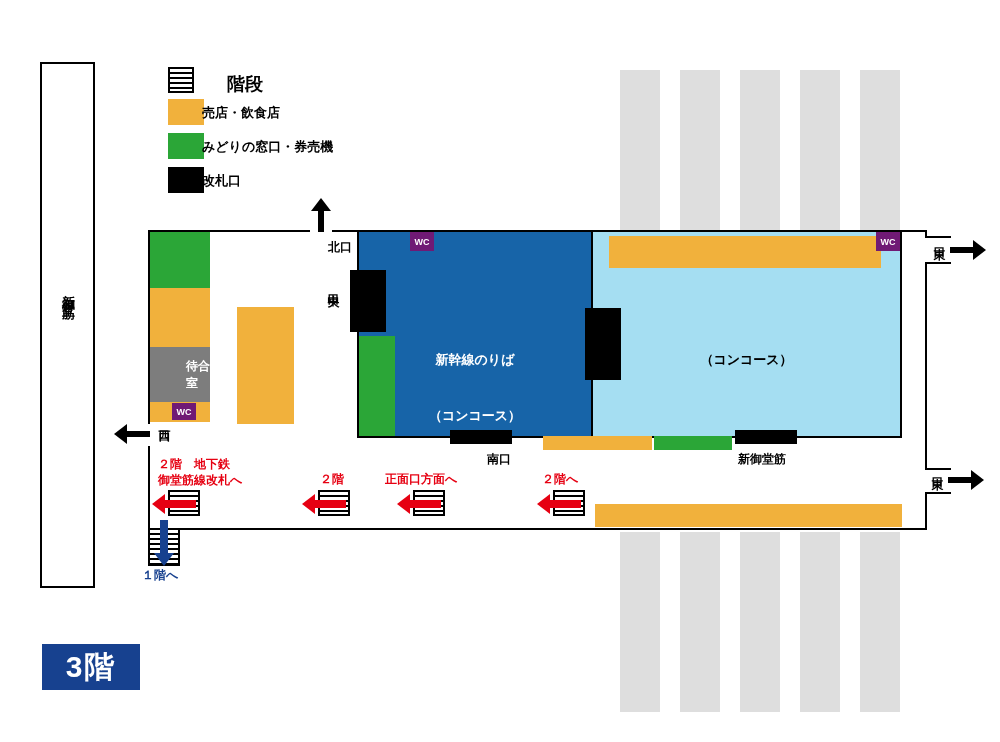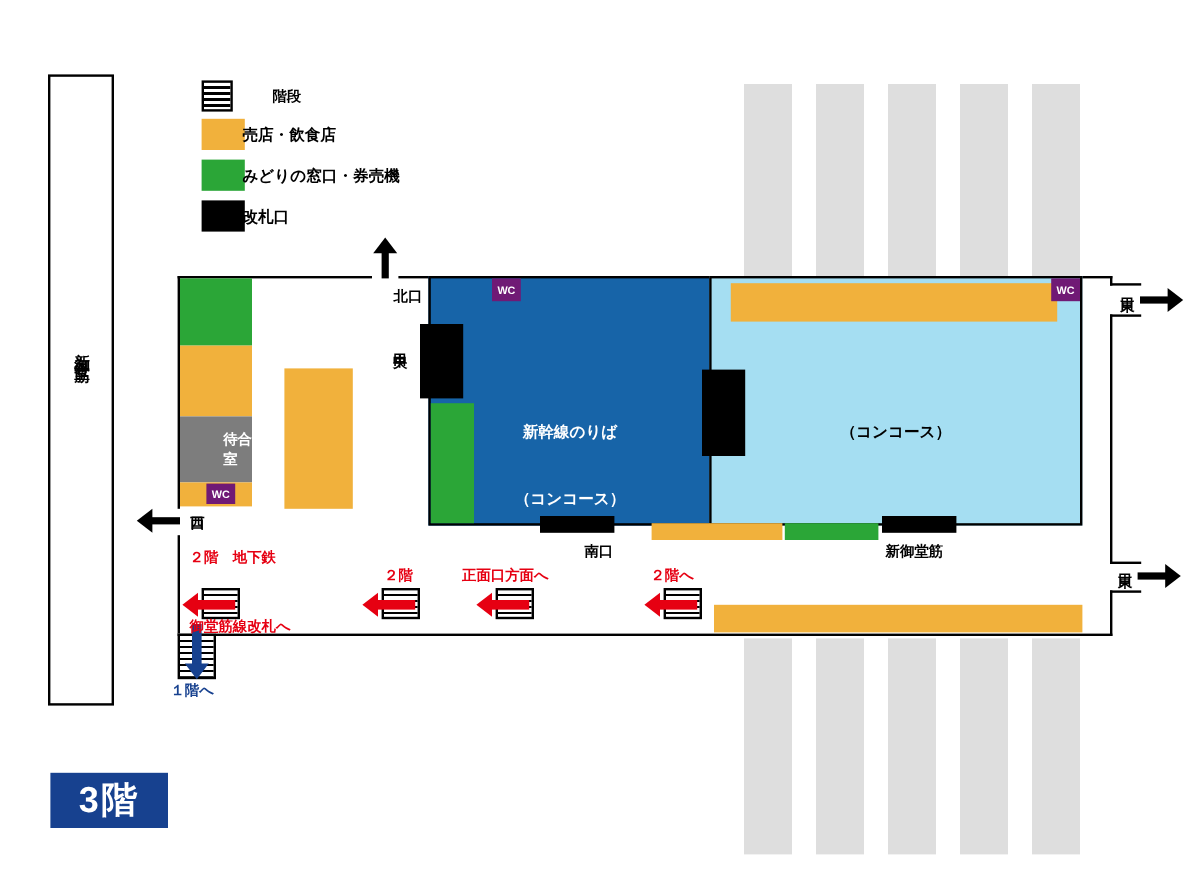--- a/index.html
+++ b/index.html
@@ -74,21 +74,21 @@
   <div class="stripe" style="left:680px; top:532px; height:180px;"></div>
   <div class="stripe" style="left:740px; top:532px; height:180px;"></div>
   <div class="stripe" style="left:800px; top:532px; height:180px;"></div>
   <div class="stripe" style="left:860px; top:532px; height:180px;"></div>
 
   <div class="road" style="left:40px; top:62px; width:55px; height:526px;">
     <span class="lbl vert" style="position:absolute; left:50%; top:220px; transform:translateX(-50%); font-size:13px; letter-spacing:4px;">新御堂筋</span>
   </div>
 
   <div class="stairs" style="left:168px; top:67px; width:26px; height:26px;"></div>
-  <div class="lbl" style="left:202px; top:73px; font-size:12px;padding-left:25px;">階段</div>
+  <div class="lbl" style="left:202px; top:73px; font-size:18px;padding-left:25px;">階段</div>
   <div class="box c-shop" style="left:168px; top:99px; width:26px; height:26px;"></div>
   <div class="lbl" style="left:202px; top:105px; font-size:13px;">売店・飲食店</div>
   <div class="box c-green" style="left:168px; top:133px; width:26px; height:26px;"></div>
   <div class="lbl" style="left:202px; top:139px; font-size:13px;">みどりの窓口・券売機</div>
   <div class="box c-gate" style="left:168px; top:167px; width:26px; height:26px;"></div>
   <div class="lbl" style="left:202px; top:173px; font-size:13px;">改札口</div>
 
   <div class="bline" style="left:148px; top:230px; width:162px; height:2px;"></div>
   <div class="bline" style="left:332px; top:230px; width:27px; height:2px;"></div>
   <div class="bline" style="left:900px; top:230px; width:27px; height:2px;"></div>
@@ -183,21 +183,21 @@
 
   <div class="area-label white" style="left:357px; top:313px; width:236px;">
     <div>新幹線のりば</div>
     <div>（コンコース）</div>
   </div>
   <div class="area-label" style="left:591px; top:313px; width:311px;">
     <div>（コンコース）</div>
   </div>
 
   <div class="lbl red" style="left:158px; top:457px;">２階　地下鉄</div>
-  <div class="lbl red" style="left:158px; top:473px;margin-top:42px;">御堂筋線改札へ</div>
+  <div class="lbl red" style="left:158px; top:473px;">御堂筋線改札へ</div>
   <div class="lbl red" style="left:320px; top:472px;">２階</div>
   <div class="lbl red" style="left:385px; top:472px;">正面口方面へ</div>
   <div class="lbl red" style="left:542px; top:472px;">２階へ</div>
   <div class="lbl blue" style="left:142px; top:568px;">１階へ</div>
 
   <div class="floor-badge" style="left:42px; top:644px; width:98px; height:46px;">
     <span>3階</span>
   </div>
 
 </div>

